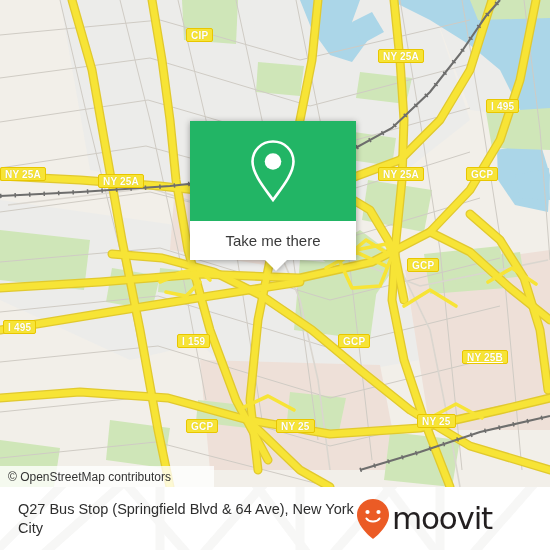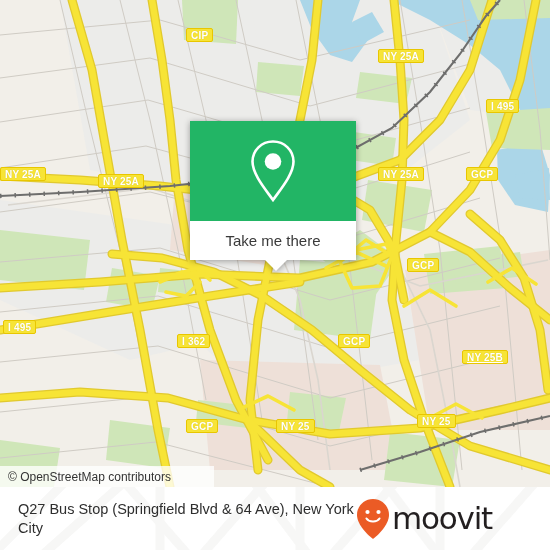--- a/index.html
+++ b/index.html
@@ -294,21 +294,21 @@
     <div id="shield-layer">
         <div class="shield" style="left: 186px; top: 28px;">CIP</div>
         <div class="shield" style="left: 378px; top: 49px;">NY 25A</div>
         <div class="shield" style="left: 486px; top: 99px;">I 495</div>
         <div class="shield" style="left: 0px; top: 167px;">NY 25A</div>
         <div class="shield" style="left: 98px; top: 174px;">NY 25A</div>
         <div class="shield" style="left: 378px; top: 167px;">NY 25A</div>
         <div class="shield" style="left: 466px; top: 167px;">GCP</div>
         <div class="shield" style="left: 407px; top: 258px;">GCP</div>
         <div class="shield" style="left: 3px; top: 320px;">I 495</div>
-        <div class="shield" style="left: 177px; top: 334px;">I 362</div>
+        <div class="shield" style="left: 177px; top: 334px;">I 159</div>
         <div class="shield" style="left: 338px; top: 334px;">GCP</div>
         <div class="shield" style="left: 462px; top: 350px; text-decoration: underline;">NY 25B</div>
         <div class="shield" style="left: 186px; top: 419px;">GCP</div>
         <div class="shield" style="left: 276px; top: 419px;">NY 25</div>
         <div class="shield" style="left: 417px; top: 414px;">NY 25</div>
       </div>
 
     <div id="popup">
       <div id="popup-head">
         <svg width="52" height="66" viewBox="0 0 52 66">

